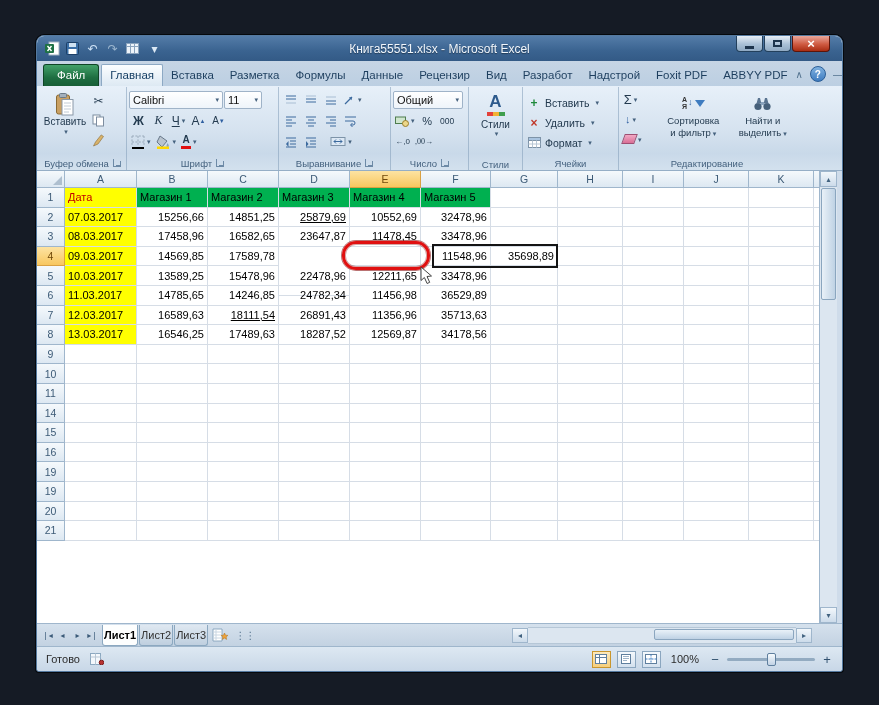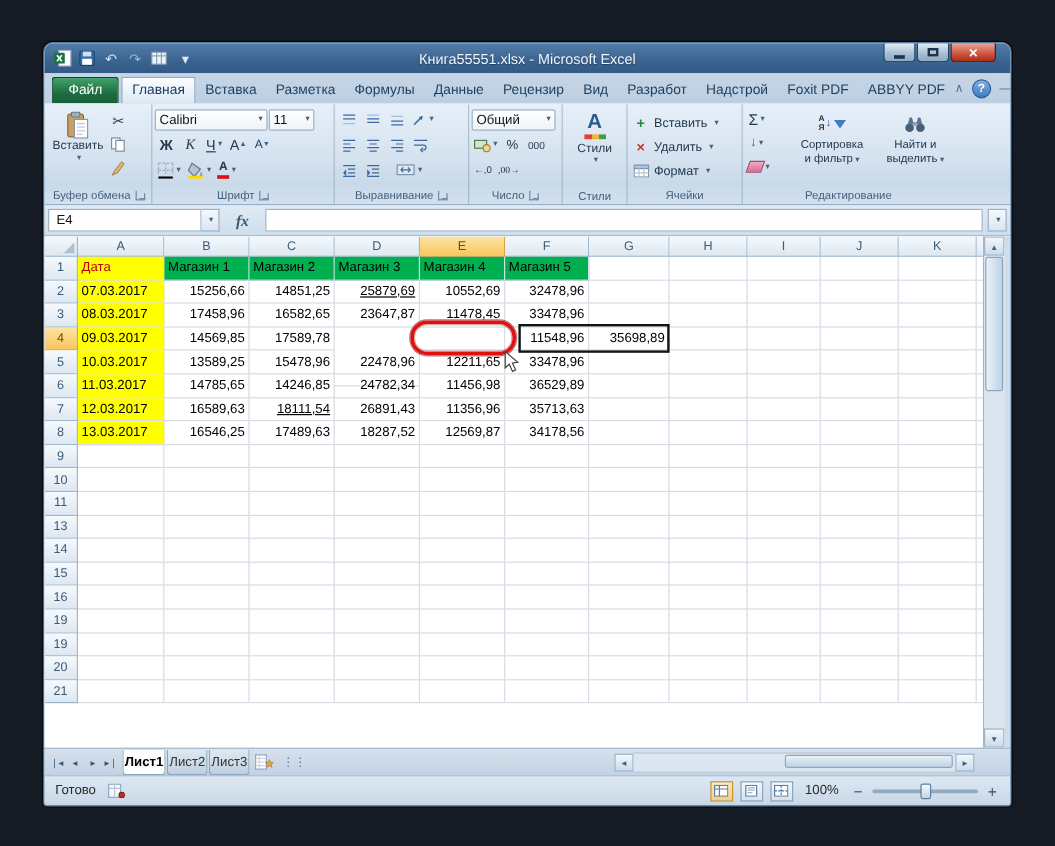--- a/index.html
+++ b/index.html
@@ -534,33 +534,20 @@
           <span>Найти и</span>
           <span><span>выделить</span><span class="dd">▾</span></span>
         </div>
       </div>
       <div class="rg-label">
           <span>Редактирование</span>
         </div>
     </div>
   </div>
 
-  <div class="fbar">
-    <span style="display:flex;">
-      <span class="namebox">E4</span>
-      <span class="nb-dd">
-          <span class="dd">▾</span>
-        </span>
-    </span>
-    <span class="fx">fx</span>
-    <span class="f-input"></span>
-    <span class="fbar-exp">
-        <span class="dd">▾</span>
-      </span>
-  </div>
 
   <div class="gridwrap">
     <div class="grid-body">
       <div class="red-oval"></div>
       <div class="result-box"></div>
       <div class="cursor-ov">
         <svg width="15" height="19" viewBox="0 0 15 19">
             <path d="M2 1v13.5l3.4-3 2.7 6 2.6-1.2-2.7-5.8 4.5-.5z" fill="#fff" stroke="#444" stroke-width="1"></path>
           </svg>
       </div>
@@ -724,35 +711,20 @@
           <div class="gcell" style="width: 70px;"></div>
           <div class="gcell" style="width: 67px;"></div>
           <div class="gcell" style="width: 65px;"></div>
           <div class="gcell" style="width: 61px;"></div>
           <div class="gcell" style="width: 65px;"></div>
           <div class="gcell" style="width: 65px;"></div>
           <div class="gcell gfill"></div>
         </div>
         <div class="grow">
           <div class="hcell rowh">11</div>
-          <div class="gcell" style="width: 72px;"></div>
-          <div class="gcell" style="width: 71px;"></div>
-          <div class="gcell" style="width: 71px;"></div>
-          <div class="gcell" style="width: 71px;"></div>
-          <div class="gcell" style="width: 71px;"></div>
-          <div class="gcell" style="width: 70px;"></div>
-          <div class="gcell" style="width: 67px;"></div>
-          <div class="gcell" style="width: 65px;"></div>
-          <div class="gcell" style="width: 61px;"></div>
-          <div class="gcell" style="width: 65px;"></div>
-          <div class="gcell" style="width: 65px;"></div>
-          <div class="gcell gfill"></div>
-        </div>
-        <div class="grow">
-          <div class="hcell rowh">13</div>
           <div class="gcell" style="width: 72px;"></div>
           <div class="gcell" style="width: 71px;"></div>
           <div class="gcell" style="width: 71px;"></div>
           <div class="gcell" style="width: 71px;"></div>
           <div class="gcell" style="width: 71px;"></div>
           <div class="gcell" style="width: 70px;"></div>
           <div class="gcell" style="width: 67px;"></div>
           <div class="gcell" style="width: 65px;"></div>
           <div class="gcell" style="width: 61px;"></div>
           <div class="gcell" style="width: 65px;"></div>

